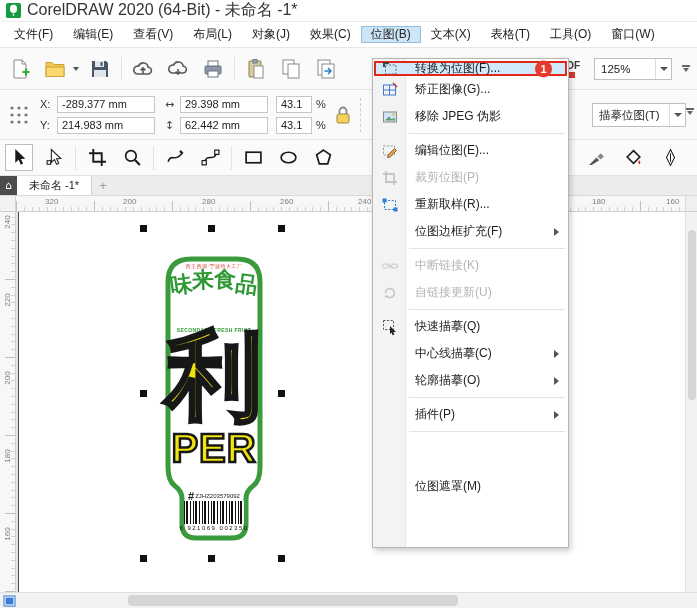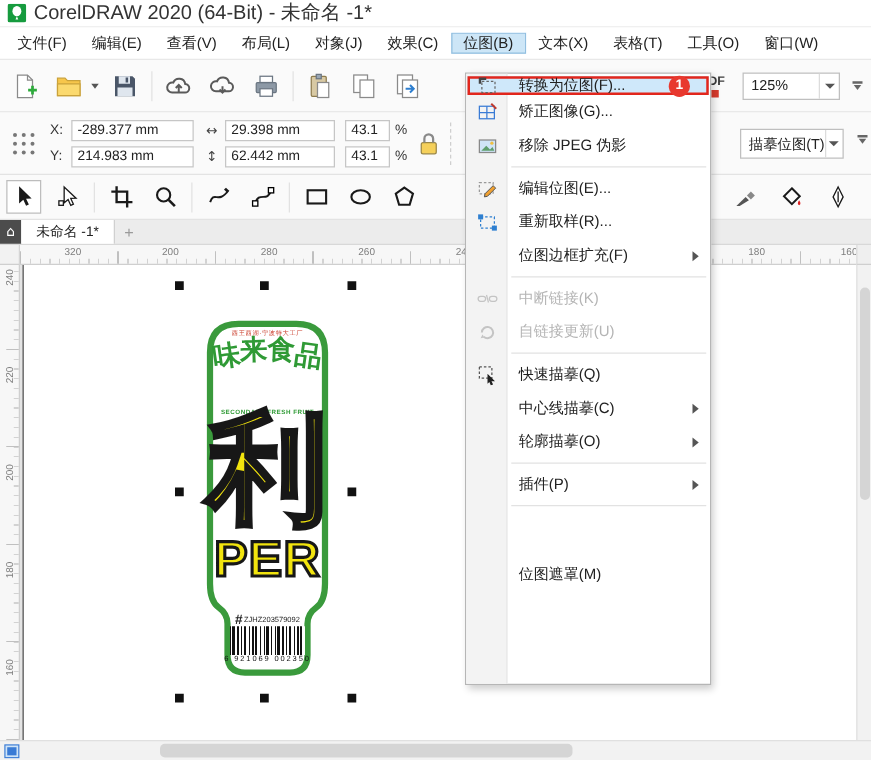--- a/index.html
+++ b/index.html
@@ -39,21 +39,21 @@
 .pos-grid{width:26px;height:26px}
 .stack2{display:flex;flex-direction:column;gap:4px}
 .prow{display:flex;align-items:center;gap:4px}
 .plabel{font-size:11px;color:#333;width:13px}
 .picon{font-size:11px;color:#444;width:13px;text-align:center;font-family:"DejaVu Sans",sans-serif}
 .pinput{height:17px;border:1px solid #c6c6c6;background:#fff;font-size:11px;display:flex;align-items:center;padding:0 4px;color:#222}
 .w-xy{width:98px}.w-size{width:88px}.w-scale{width:36px}
 .pct{font-size:11px;color:#333}
 .lock-icon{width:18px;height:22px}
 .dashsep{width:1px;height:34px;border-left:1px dashed #cfcfcf}
-.trace-combo{position:absolute;left:592px;top:13px;width:83px;height:24px;border:1px solid #bfbfbf;background:#fff;display:flex;align-items:center}
+.trace-combo{position:absolute;left:592px;top:13px;width:94px;height:24px;border:1px solid #bfbfbf;background:#fff;display:flex;align-items:center}
 .trace-combo .val{flex:1;font-size:11.5px;padding-left:6px;white-space:nowrap}
 .propbar .chev-overflow{position:absolute;right:2px;top:18px}
 
 
 .toolrow{position:absolute;left:0;top:140px;width:697px;height:36px;background:#fafafa;border-bottom:1px solid #e3e3e3;display:flex;align-items:center;gap:7px;padding:0 5px}
 .tool{width:28px;height:27px;display:flex;align-items:center;justify-content:center}
 .tool svg{width:19px;height:19px}
 .tool.selected{background:#fff;border:1px solid #bdbdbd}
 .toolrow-right{margin-left:auto;display:flex;align-items:center;gap:9px;padding-right:8px}
 
@@ -62,21 +62,21 @@
 .home-btn{width:17px;background:#4c4c4c;color:#fff;display:flex;align-items:center;justify-content:center}
 .home-btn::before{content:"⌂";font-size:11px;font-family:"DejaVu Sans",sans-serif}
 .doc-tab{background:#fff;border-right:1px solid #d0d0d0;display:flex;align-items:center;padding:0 12px;font-size:11px;color:#222}
 .add-tab{width:22px;display:flex;align-items:center;justify-content:center;color:#9a9a9a;font-size:13px}
 
 
 .ruler-origin{position:absolute;left:0;top:196px;width:16px;height:16px;background:#f2f2f2;border-right:1px solid #d5d5d5;border-bottom:1px solid #cfcfcf}
 .hruler{position:absolute;left:16px;top:196px;width:669px;height:16px;border-bottom:1px solid #cfcfcf;background:
  repeating-linear-gradient(90deg,#c0c0c0 0 1px,transparent 1px 78px) 0 100% / 100% 10px no-repeat,
  repeating-linear-gradient(90deg,#d2d2d2 0 1px,transparent 1px 7.8px) 0 100% / 100% 4px no-repeat,#f7f7f7}
-.hr-num{position:absolute;top:1px;width:20px;text-align:right;font-size:8px;color:#7d7d7d}
+.hr-num{position:absolute;top:1px;width:20px;text-align:left;font-size:8px;color:#7d7d7d}
 .vruler{position:absolute;left:0;top:212px;width:16px;height:380px;border-right:1px solid #cfcfcf;background:
  repeating-linear-gradient(0deg,#c0c0c0 0 1px,transparent 1px 78px) 100% 0 / 10px 100% no-repeat,
  repeating-linear-gradient(0deg,#d2d2d2 0 1px,transparent 1px 7.8px) 100% 0 / 4px 100% no-repeat,#f7f7f7}
 .vr-num{position:absolute;left:0;width:16px;height:16px;line-height:16px;text-align:center;font-size:8px;color:#7d7d7d;transform:rotate(-90deg)}
 .ruler-corner{position:absolute;left:685px;top:196px;width:12px;height:16px;background:#efefef;border-bottom:1px solid #cfcfcf;border-left:1px solid #dcdcdc}
 
 
 .canvas{position:absolute;left:16px;top:212px;width:669px;height:380px;background:#fff;overflow:hidden}
 .canvas-gutter{position:absolute;left:0;top:0;bottom:0;width:2px;background:#e4e4e4}
 .page-edge{position:absolute;left:2px;top:0;bottom:0;width:1px;background:#4a4a4a}
@@ -494,20 +494,28 @@
     <div class="mi">
       <span class="mico">
         <svg viewBox="0 0 18 18">
             <rect x="2.5" y="4" width="11" height="9" fill="none" stroke="#999" stroke-dasharray="2 1.6"></rect>
             <path d="M7 13 L13.5 6.5 L15.5 8.5 L9 15 L6.5 15.5 Z" fill="#f0a030" stroke="#555" stroke-width=".8"></path>
           </svg>
       </span>
       <span>编辑位图(E)...</span>
     </div>
 
+    <div class="mi disabled">
+      <span class="mico">
+        <svg viewBox="0 0 18 18">
+            <path d="M5 2 V13 H16 M2 5 H13 V16" stroke="#c4c4c4" stroke-width="1.8" fill="none"></path>
+          </svg>
+      </span>
+      <span>裁剪位图(P)</span>
+    </div>
 
     <div class="mi">
       <span class="mico">
         <svg viewBox="0 0 18 18">
             <rect x="3.5" y="4.5" width="11" height="9" fill="none" stroke="#2e7fd0" stroke-dasharray="2 1.6"></rect>
             <rect x="1.5" y="2.5" width="4" height="4" fill="#2e7fd0"></rect>
             <rect x="12.5" y="11.5" width="4" height="4" fill="#2e7fd0"></rect>
           </svg>
       </span>
       <span>重新取样(R)...</span>

